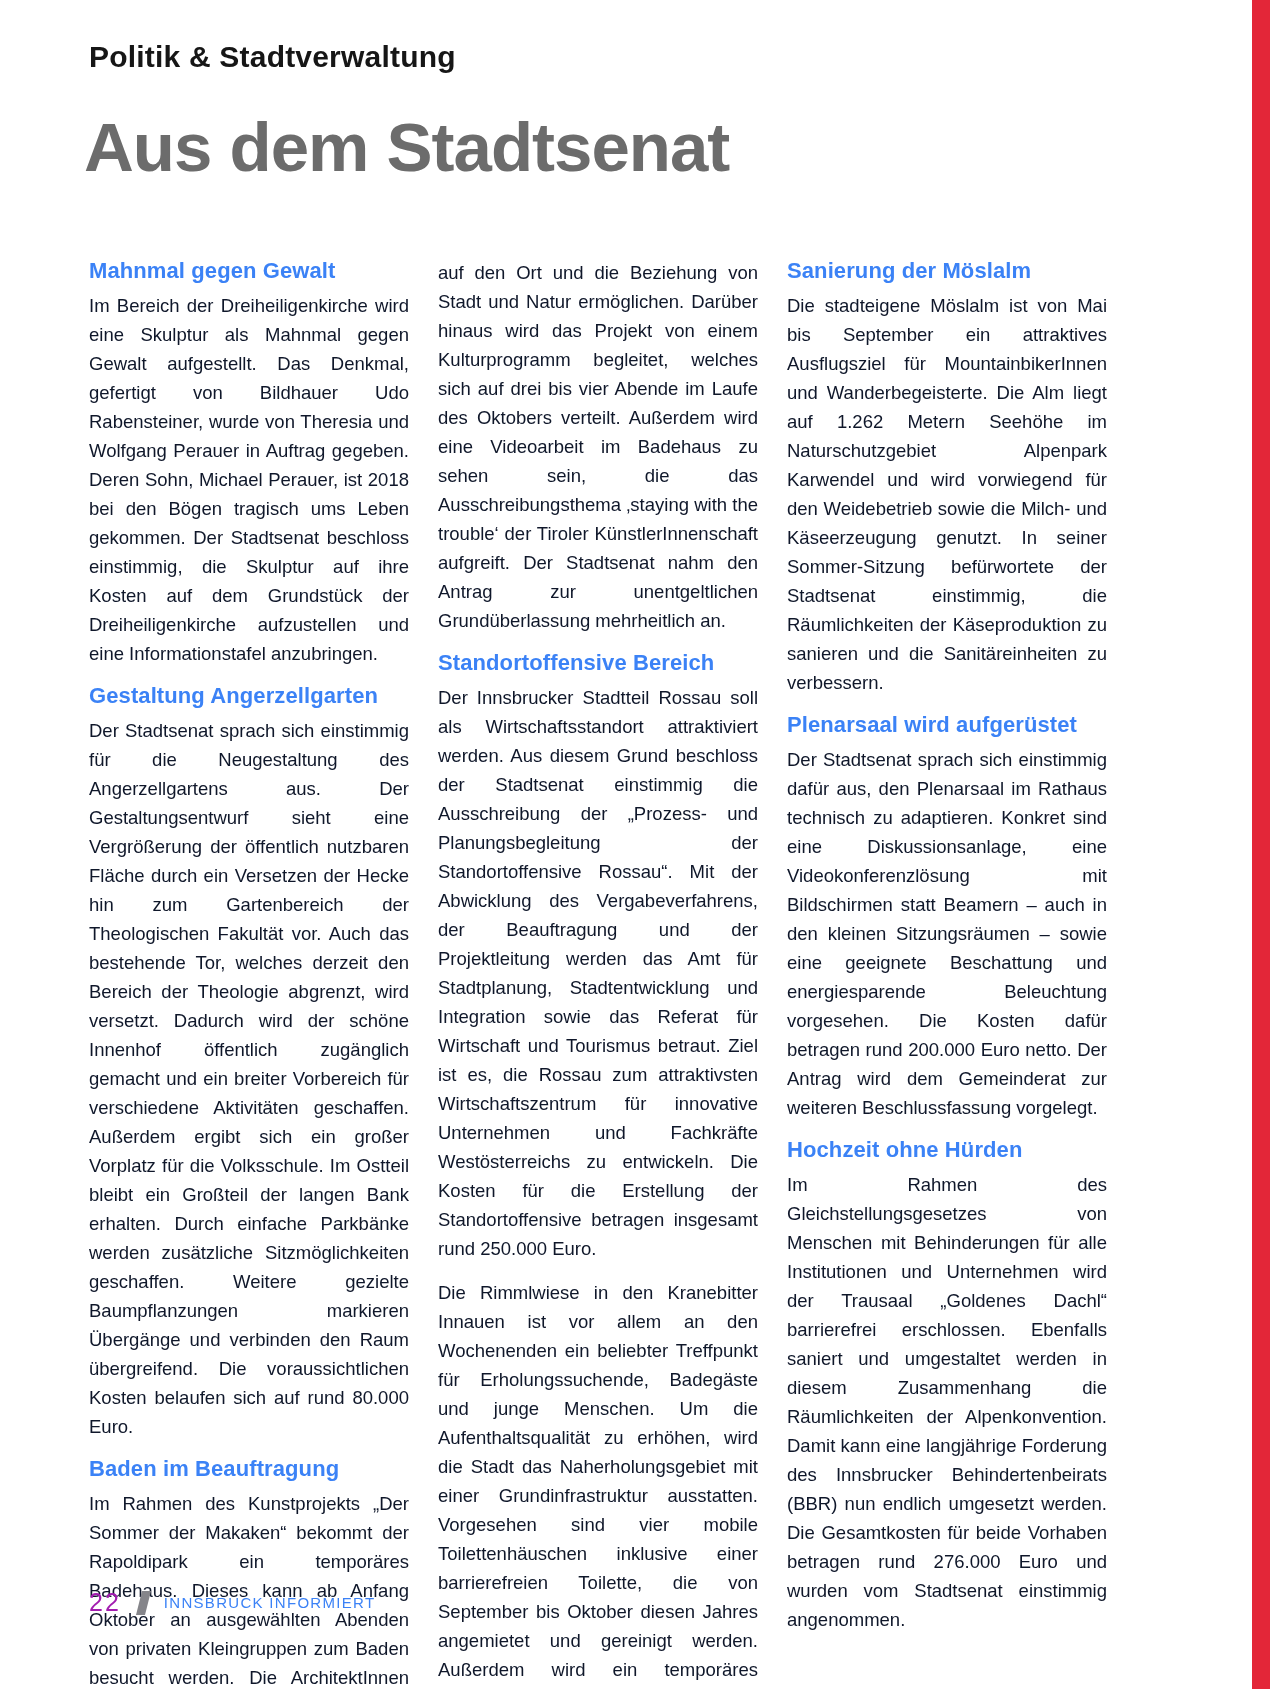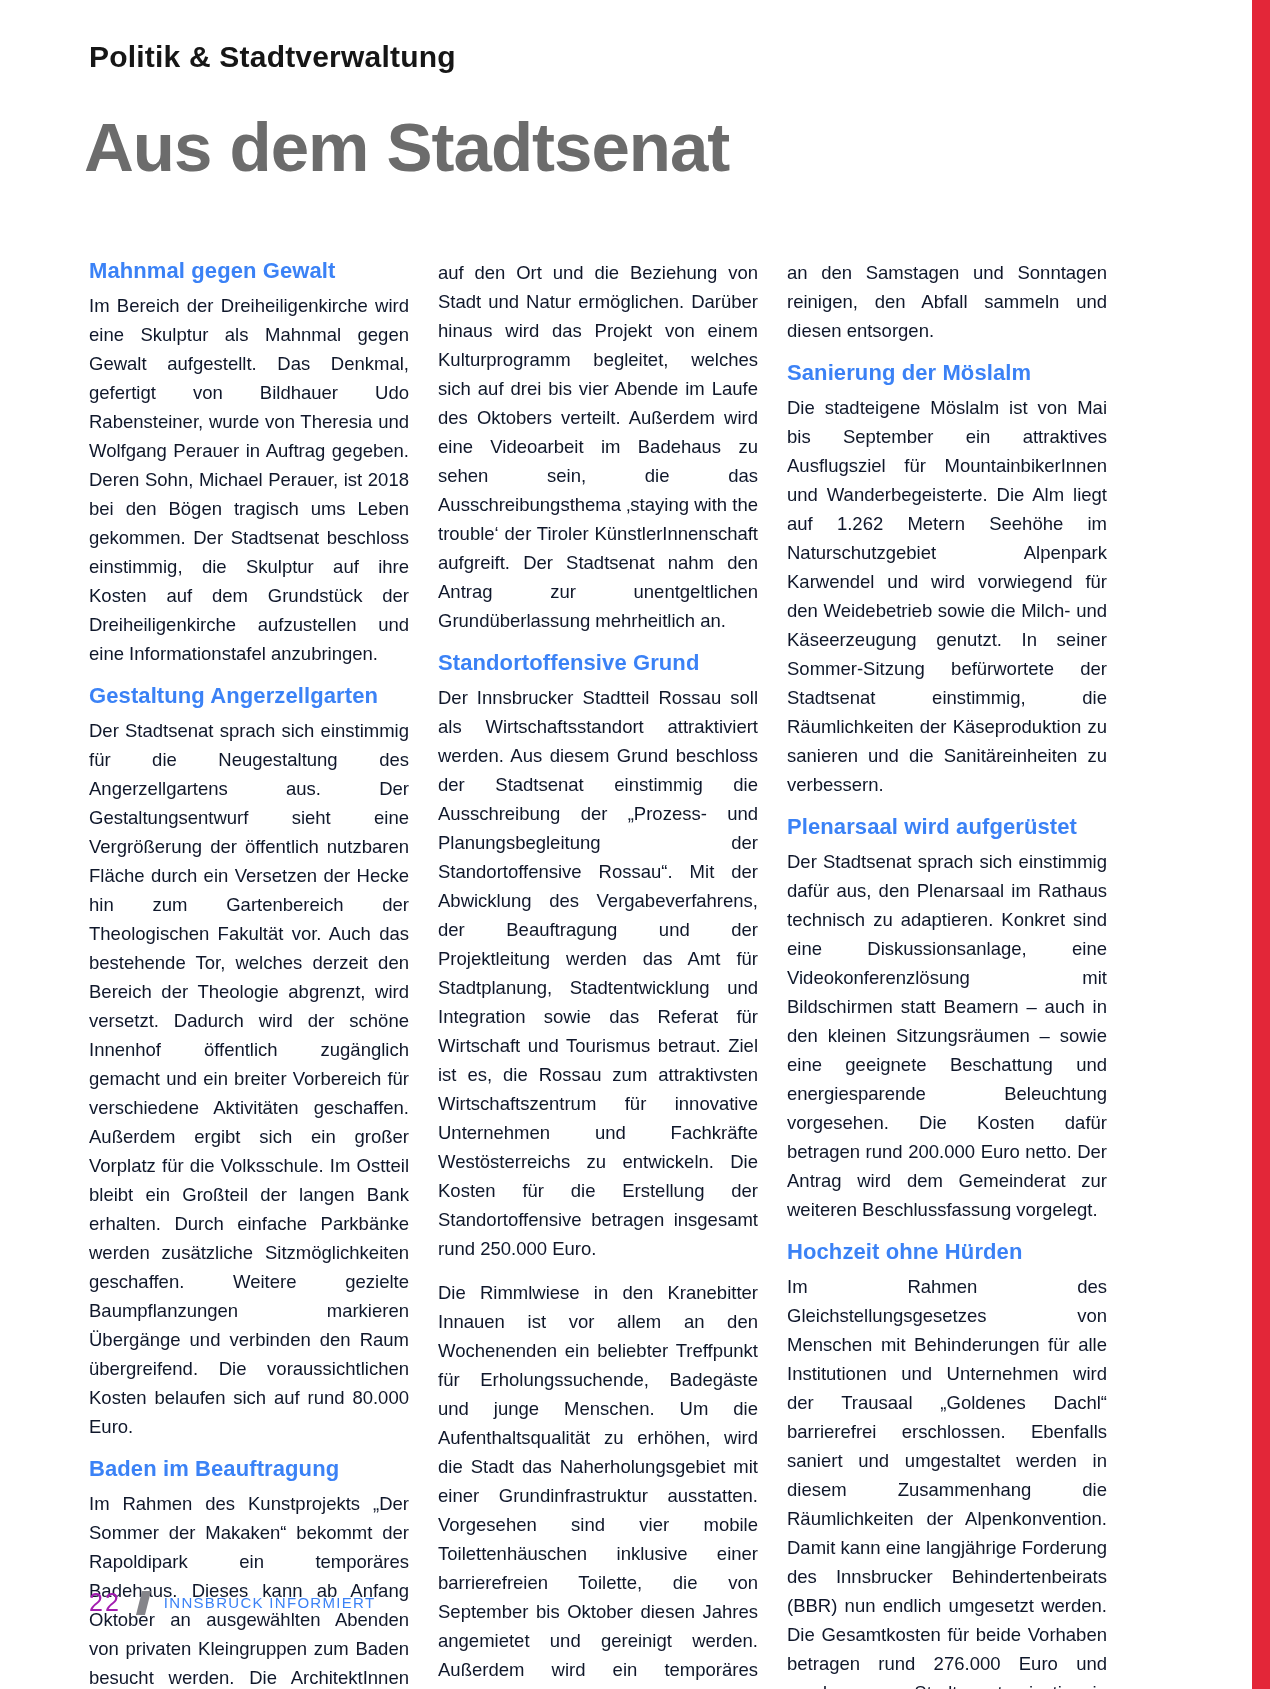--- a/index.html
+++ b/index.html
@@ -105,32 +105,29 @@
       <h3>Baden im Beauftragung</h3>
       <p>Im Rahmen des Kunstprojekts „Der Sommer der Makaken“ bekommt der Rapoldipark ein temporäres Badehaus. Dieses kann ab Anfang Oktober an ausgewählten Abenden von privaten Kleingruppen zum Baden besucht werden. Die ArchitektInnen Martina Moro, Fabian Lanzmaier, Lino Lanzmaier, Pia Prantl und Andreas Zißler wollen mit dem Projekt neue Perspektiven</p>
     </div>
   </div>
 
   <div class="column">
     <div class="section">
       <p>auf den Ort und die Beziehung von Stadt und Natur ermöglichen. Darüber hinaus wird das Projekt von einem Kulturprogramm begleitet, welches sich auf drei bis vier Abende im Laufe des Oktobers verteilt. Außerdem wird eine Videoarbeit im Badehaus zu sehen sein, die das Ausschreibungsthema ‚staying with the trouble‘ der Tiroler KünstlerInnenschaft aufgreift. Der Stadtsenat nahm den Antrag zur unentgeltlichen Grundüberlassung mehrheitlich an.</p>
     </div>
     <div class="section">
-      <h3>Standortoffensive Grund</h3>
+      <h3>Standortoffensive Bereich</h3>
       <p>Der Innsbrucker Stadtteil Rossau soll als Wirtschaftsstandort attraktiviert werden. Aus diesem Grund beschloss der Stadtsenat einstimmig die Ausschreibung der „Prozess- und Planungsbegleitung der Standortoffensive Rossau“. Mit der Abwicklung des Vergabeverfahrens, der Beauftragung und der Projektleitung werden das Amt für Stadtplanung, Stadtentwicklung und Integration sowie das Referat für Wirtschaft und Tourismus betraut. Ziel ist es, die Rossau zum attraktivsten Wirtschaftszentrum für innovative Unternehmen und Fachkräfte Westösterreichs zu entwickeln. Die Kosten für die Erstellung der Standortoffensive betragen insgesamt rund 250.000 Euro.</p>
     </div>
     <div class="section">
       <p>Die Rimmlwiese in den Kranebitter Innauen ist vor allem an den Wochenenden ein beliebter Treffpunkt für Erholungssuchende, Badegäste und junge Menschen. Um die Aufenthaltsqualität zu erhöhen, wird die Stadt das Naherholungsgebiet mit einer Grundinfrastruktur ausstatten. Vorgesehen sind vier mobile Toilettenhäuschen inklusive einer barrierefreien Toilette, die von September bis Oktober diesen Jahres angemietet und gereinigt werden. Außerdem wird ein temporäres Mülltrennsystem aufgestellt. Der Verein Waldgeist wird die Wiese und das umliegende Waldstück</p>
     </div>
   </div>
 
   <div class="column">
-    <div class="section">
-      <p>an den Samstagen und Sonntagen reinigen, den Abfall sammeln und diesen entsorgen.</p>
-    </div>
     <div class="section">
       <h3>Sanierung der Möslalm</h3>
       <p>Die stadteigene Möslalm ist von Mai bis September ein attraktives Ausflugsziel für MountainbikerInnen und Wanderbegeisterte. Die Alm liegt auf 1.262 Metern Seehöhe im Naturschutzgebiet Alpenpark Karwendel und wird vorwiegend für den Weidebetrieb sowie die Milch- und Käseerzeugung genutzt. In seiner Sommer-Sitzung befürwortete der Stadtsenat einstimmig, die Räumlichkeiten der Käseproduktion zu sanieren und die Sanitäreinheiten zu verbessern.</p>
     </div>
     <div class="section">
       <h3>Plenarsaal wird aufgerüstet</h3>
       <p>Der Stadtsenat sprach sich einstimmig dafür aus, den Plenarsaal im Rathaus technisch zu adaptieren. Konkret sind eine Diskussionsanlage, eine Videokonferenzlösung mit Bildschirmen statt Beamern – auch in den kleinen Sitzungsräumen – sowie eine geeignete Beschattung und energiesparende Beleuchtung vorgesehen. Die Kosten dafür betragen rund 200.000 Euro netto. Der Antrag wird dem Gemeinderat zur weiteren Beschlussfassung vorgelegt.</p>
     </div>
     <div class="section">
       <h3>Hochzeit ohne Hürden</h3>

